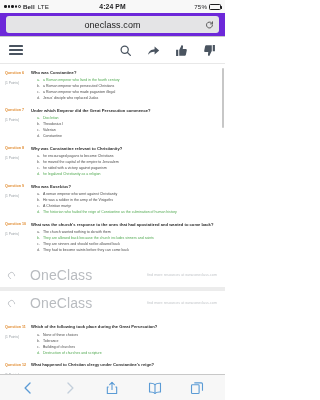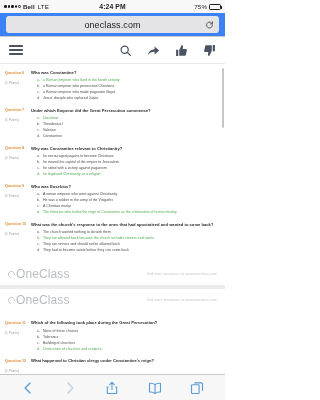--- a/index.html
+++ b/index.html
@@ -49,21 +49,21 @@
   }
   .batt-fill { height:100%; width:75%; background:#1d1d1f; border-radius:.4px; }
   .batt-cap {
     position:absolute; right:-2px; top:1.6px;
     width:1.2px; height:2.6px; background:#1d1d1f; border-radius:0 .6px .6px 0;
   }
 
   
   .urlbar {
     flex:0 0 24px; height:24px;
-    background:#3b82f6;
+    background:#6d28d9;
     border-bottom:.5px solid #c8c8c8;
     display:flex; align-items:center;
     padding:0 6px;
   }
   .urlfield {
     flex:1; height:17px;
     background:#e4e4e6;
     border-radius:3px;
     display:flex; align-items:center; justify-content:center;
     position:relative;
@@ -125,22 +125,22 @@
   .opt .otxt { flex:1; }
   .opt.correct .otxt, .opt.correct .oltr { color:#4fa84f; }
 
   
   .wm {
     display:flex; align-items:center;
     padding:4px 8px 4px 8px;
     background:#ffffff;
   }
   .wm-logo {
-    display:flex; align-items:center; gap:1px;
-    font-size:12px; color:#b9bcc0; letter-spacing:.1px;
+    display:flex; align-items:center; gap:15px;
+    font-size:14px; color:#b9bcc0; letter-spacing:.1px;
   }
   .wm-mark {
     width:7px; height:7px;
     border:1.1px solid #c6c9cd; border-radius:50%;
     border-bottom-color:transparent;
     transform:rotate(-35deg);
   }
   .wm-right {
     margin-left:auto;
     font-size:3.7px; color:#c2c5c9; letter-spacing:.02px;

